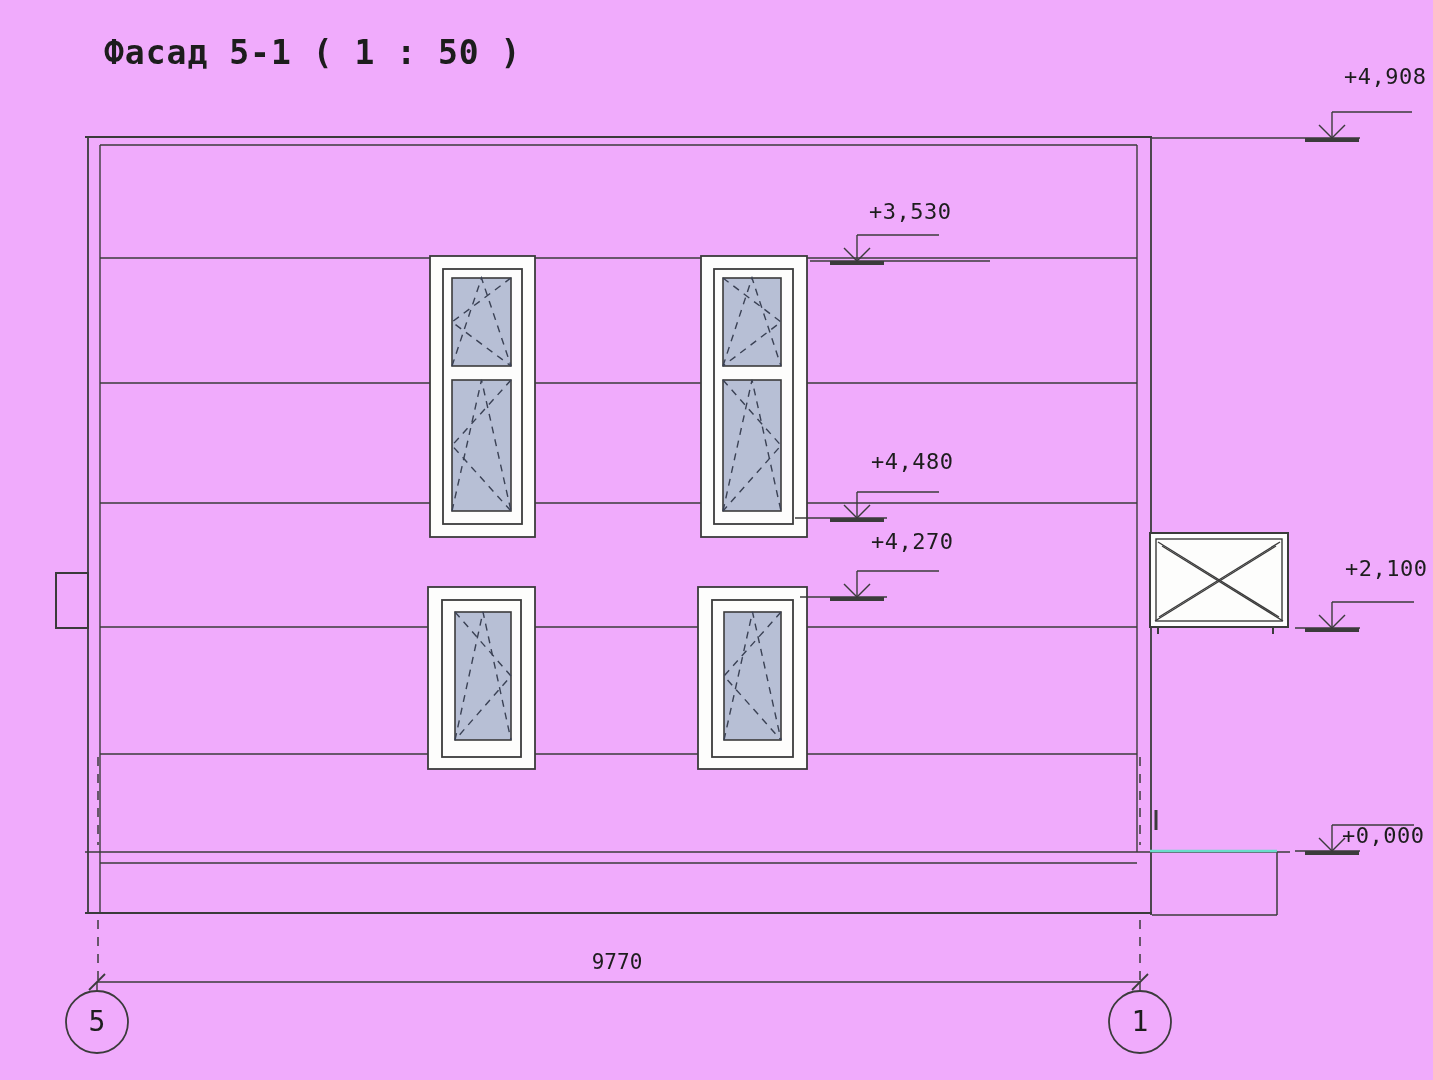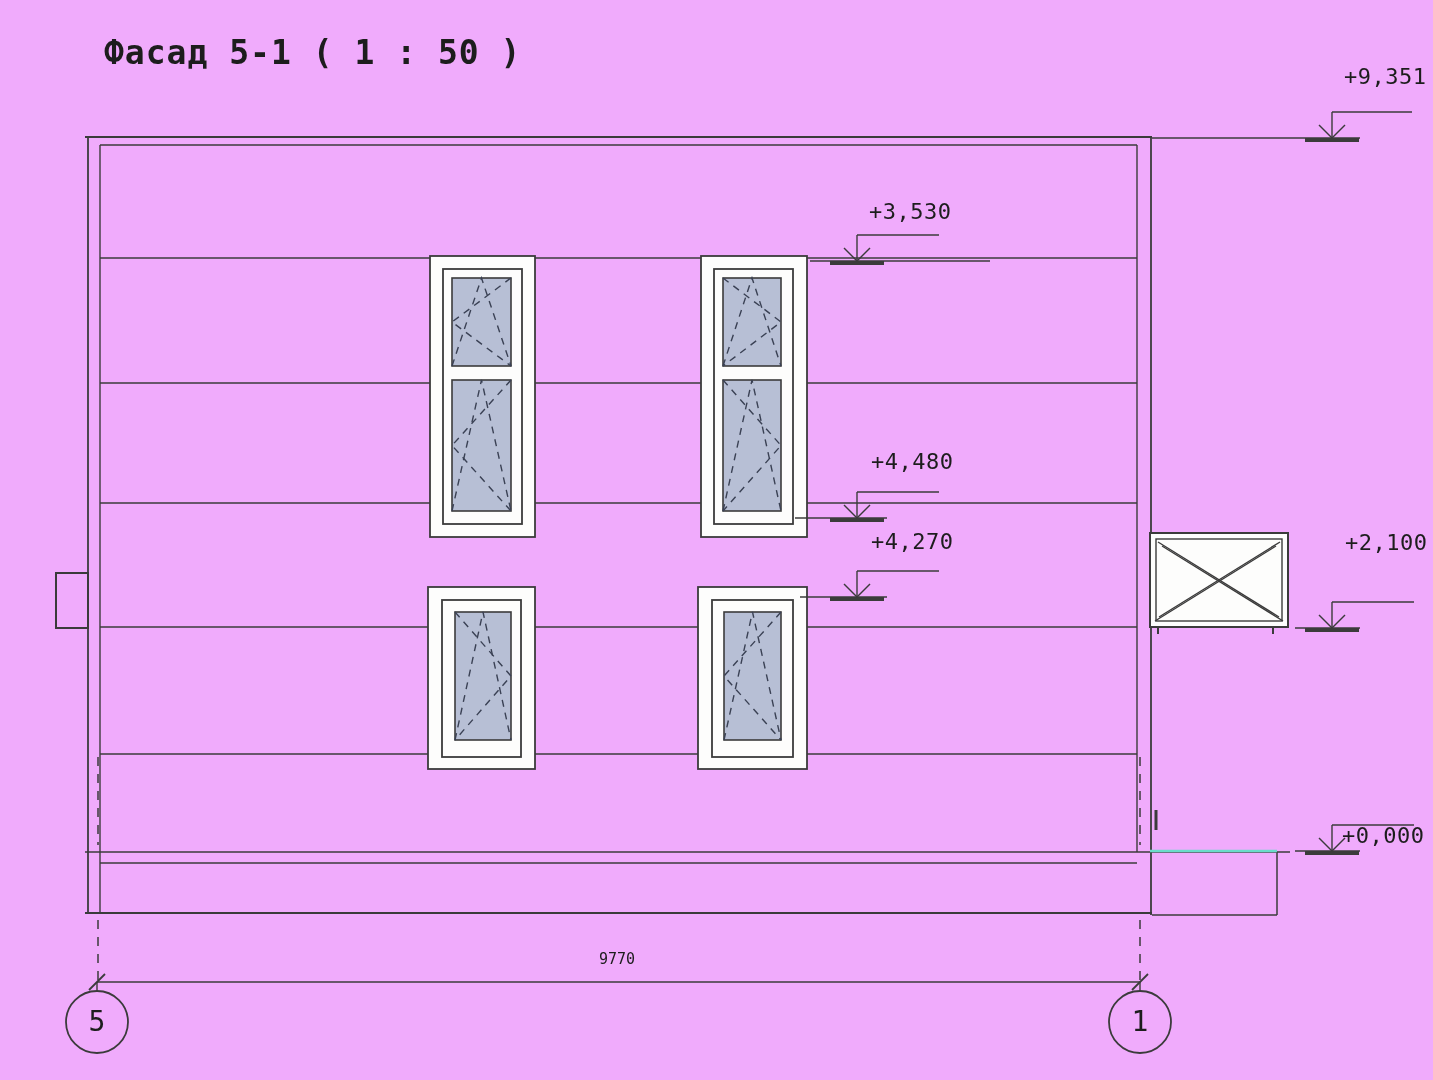--- a/index.html
+++ b/index.html
@@ -13,21 +13,21 @@
   svg{position:absolute;left:0;top:0;}
   .lbl{
     position:absolute;
     font-family:"DejaVu Sans Mono", monospace;
     color:#1d1d1d;
     white-space:nowrap;
     line-height:1;
   }
   .title{font-size:33px;font-weight:600;letter-spacing:1px;}
   .elev{font-size:22px;font-weight:500;letter-spacing:0.5px;}
-  .dim{font-size:15px;width:60px;text-align:center;}
+  .dim{font-size:21px;width:60px;text-align:center;}
   .axisnum{font-size:28px;width:40px;text-align:center;}
 </style>
 </head>
 <body>
 
 <div class="sheet">
 
   <svg width="1433" height="1080" viewBox="0 0 1433 1080">
       <g>
         <line x1="85" y1="137" x2="1152" y2="137" stroke="#3b3b3b" stroke-width="2"></line>
@@ -158,25 +158,25 @@
       <g>
         <circle cx="97" cy="1022" r="31" fill="none" stroke="#3b3b3b" stroke-width="1.8"></circle>
       </g>
       <g>
         <circle cx="1140" cy="1022" r="31" fill="none" stroke="#3b3b3b" stroke-width="1.8"></circle>
       </g>
     </svg>
 
   <div class="lbl title" style="left:104px;top:36px">Фасад 5-1 ( 1 : 50 )</div>
 
-  <div class="lbl elev" style="left:1344px;top:66px">+9,351</div>
+  <div class="lbl elev" style="left:1344px;top:66px">+4,908</div>
   <div class="lbl elev" style="left:869px;top:201px">+3,530</div>
   <div class="lbl elev" style="left:871px;top:451px">+4,480</div>
   <div class="lbl elev" style="left:871px;top:531px">+4,270</div>
-  <div class="lbl elev" style="left:1345px;top:532px">+2,100</div>
+  <div class="lbl elev" style="left:1345px;top:558px">+2,100</div>
   <div class="lbl elev" style="left:1342px;top:825px">+0,000</div>
 
   <div class="lbl dim" style="left:587px;top:952px">9770</div>
 
   <div class="lbl axisnum" style="left:77px;top:1008px">5</div>
   <div class="lbl axisnum" style="left:1120px;top:1008px">1</div>
 
 </div>
 
 </body></html>

